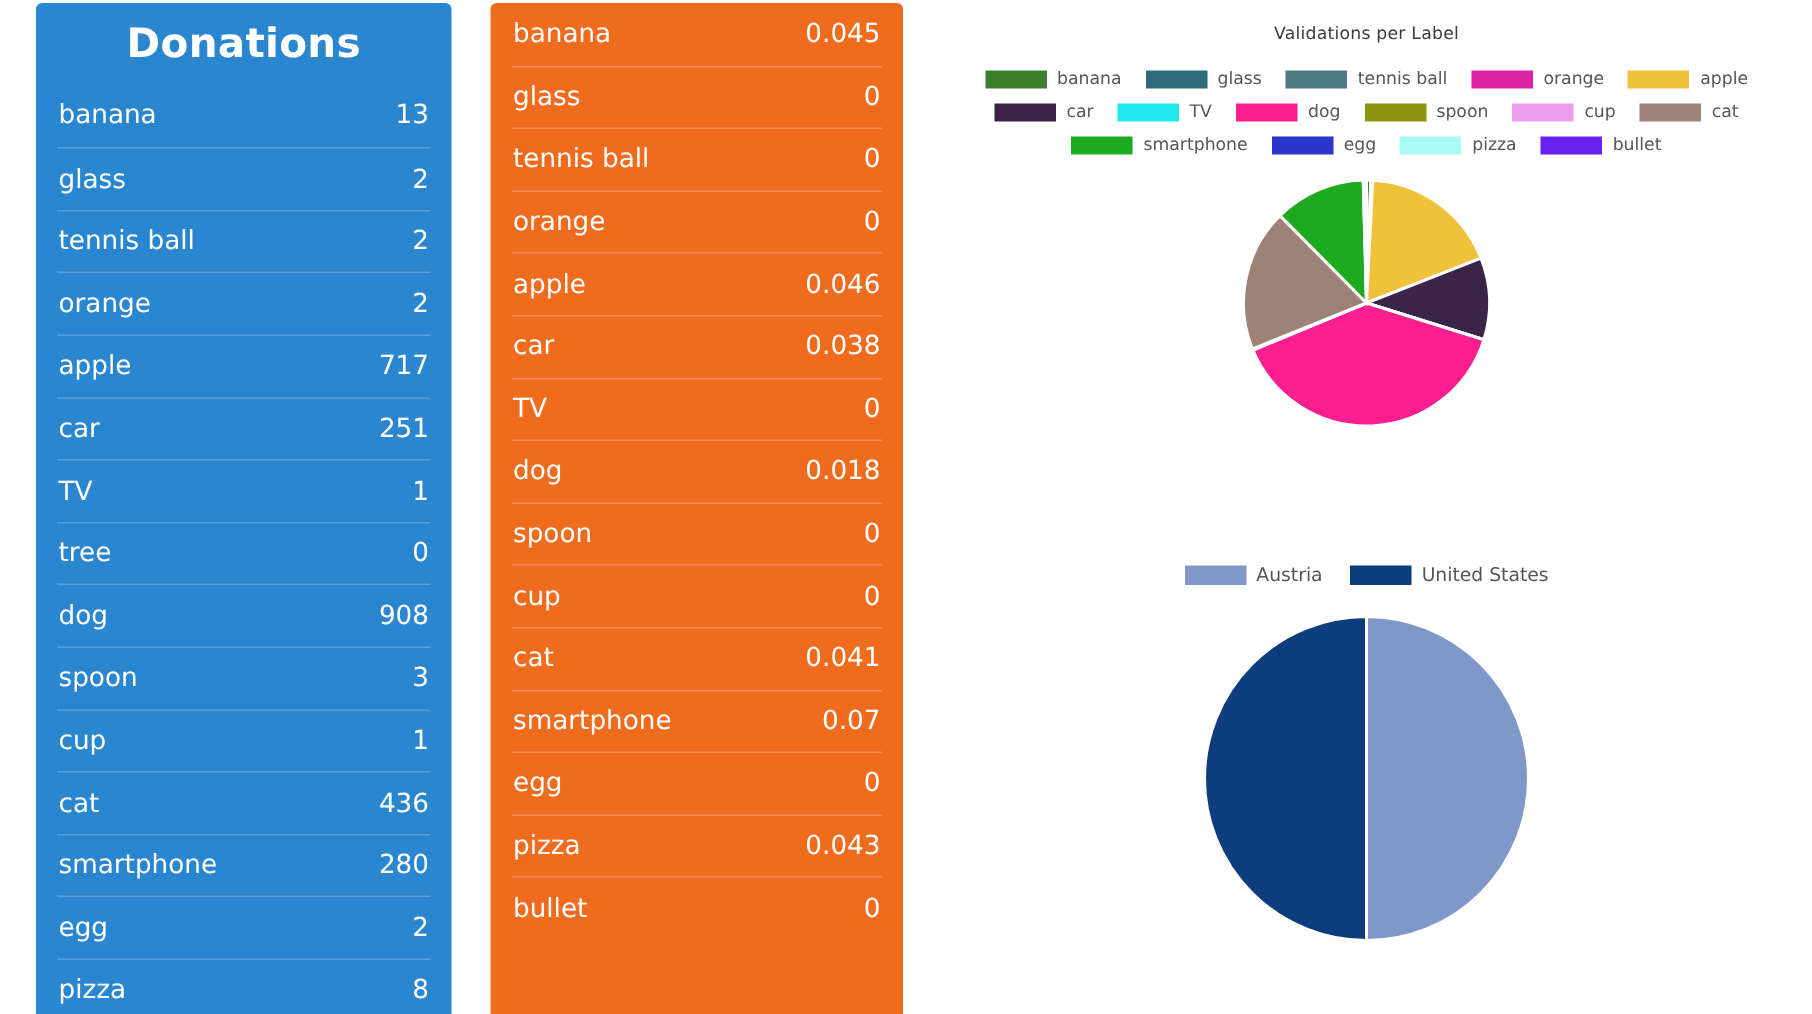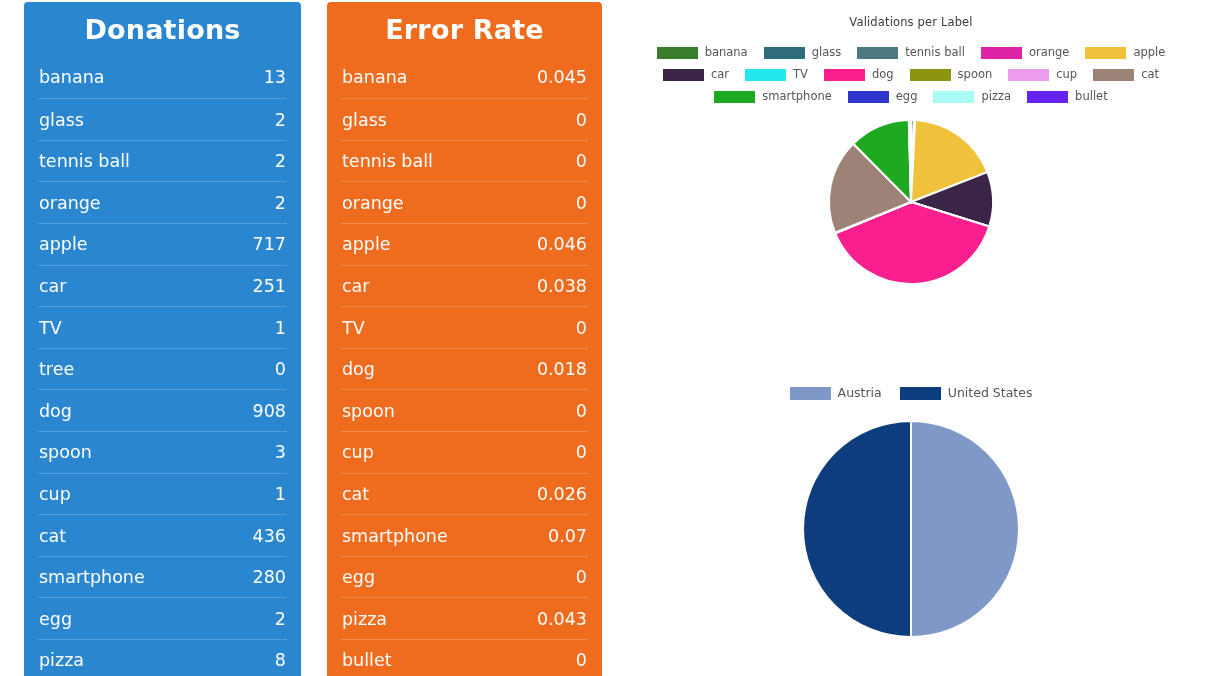--- a/index.html
+++ b/index.html
@@ -86,21 +86,21 @@
     flex-wrap: wrap;
     justify-content: center;
     align-content: flex-start;
     gap: 0px 16px;
     padding: 0 18px;
     margin-top: 13px;
     max-width: 560px;
     margin-left: auto;
     margin-right: auto;
   }
-  #legend-countries { margin-top: 26px; gap: 0 18px; }
+  #legend-countries { margin-top: 16px; gap: 0 18px; }
   .legend-item {
     display: flex;
     align-items: center;
     gap: 7px;
     height: 22px;
     white-space: nowrap;
   }
   .legend-swatch {
     width: 41px;
     height: 12px;
@@ -184,21 +184,20 @@
           <span class="row-value">2</span>
         </div>
         <div class="panel-row">
           <span class="row-label">pizza</span>
           <span class="row-value">8</span>
         </div>
       </div>
   </div>
 
   <div class="panel" id="panel-errorrate">
-    <div class="panel-title">Error Rate</div>
     <div class="panel-list">
         <div class="panel-row">
           <span class="row-label">banana</span>
           <span class="row-value">0.045</span>
         </div>
         <div class="panel-row">
           <span class="row-label">glass</span>
           <span class="row-value">0</span>
         </div>
         <div class="panel-row">
@@ -228,21 +227,21 @@
         <div class="panel-row">
           <span class="row-label">spoon</span>
           <span class="row-value">0</span>
         </div>
         <div class="panel-row">
           <span class="row-label">cup</span>
           <span class="row-value">0</span>
         </div>
         <div class="panel-row">
           <span class="row-label">cat</span>
-          <span class="row-value">0.026</span>
+          <span class="row-value">0.041</span>
         </div>
         <div class="panel-row">
           <span class="row-label">smartphone</span>
           <span class="row-value">0.07</span>
         </div>
         <div class="panel-row">
           <span class="row-label">egg</span>
           <span class="row-value">0</span>
         </div>
         <div class="panel-row">

